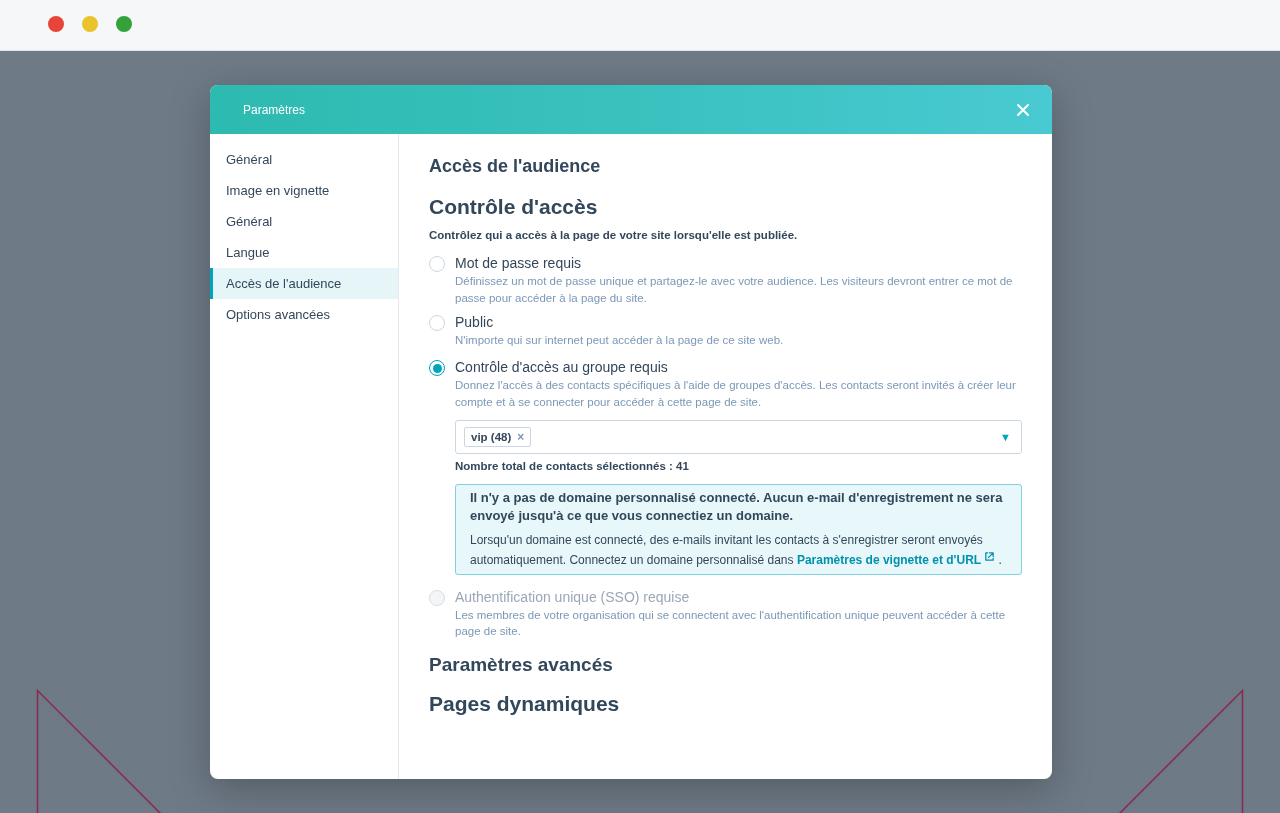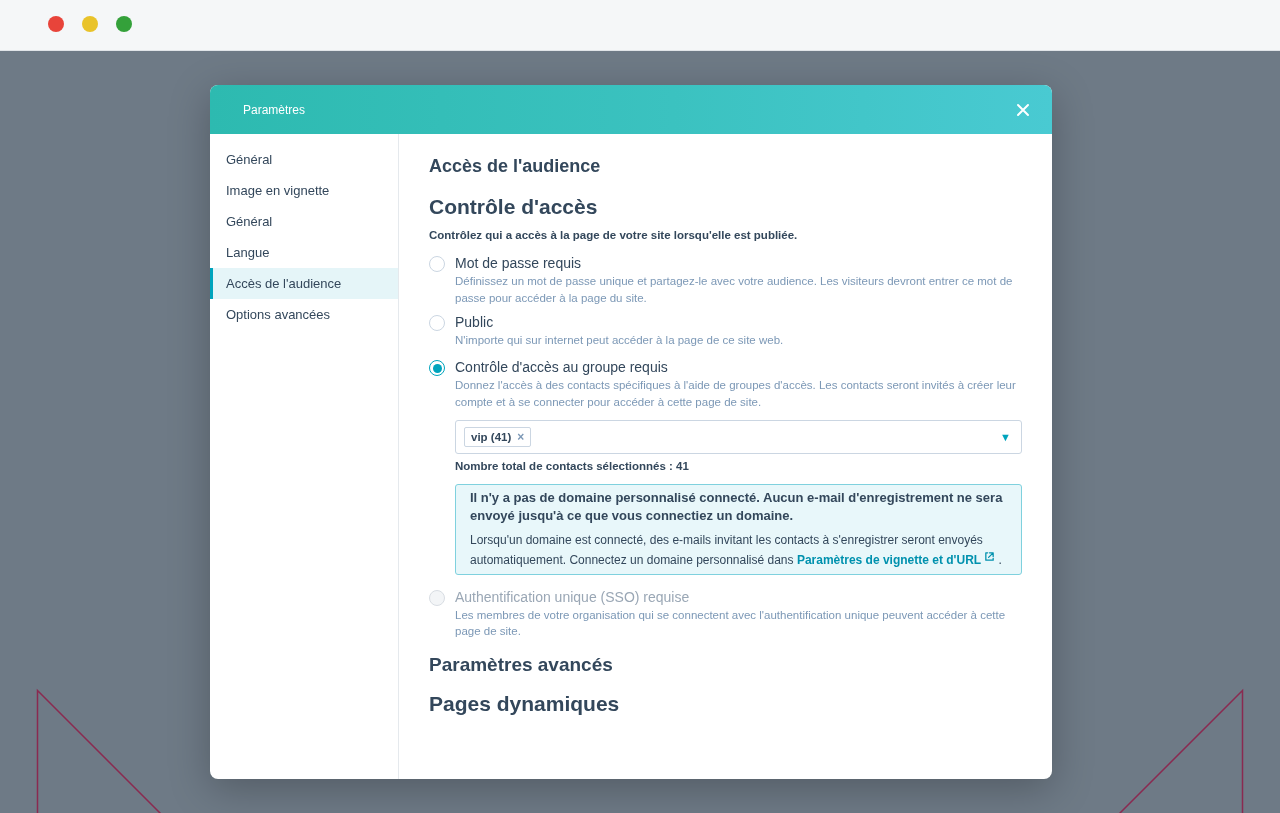--- a/index.html
+++ b/index.html
@@ -137,21 +137,21 @@
         <div class="opt" style="margin-top:10px">
           <div class="radio checked"></div>
           <div class="opt-body">
             <div class="opt-label">Contrôle d'accès au groupe requis</div>
             <div class="opt-desc">Donnez l'accès à des contacts spécifiques à l'aide de groupes d'accès. Les contacts seront invités à créer leur compte et à se connecter pour accéder à cette page de site.</div>
           </div>
         </div>
 
         <div class="tagselect">
           <span class="tag">
-            <span>vip (41)</span>
+            <span>vip (48)</span>
             <span class="tag-x">×</span>
           </span>
           <span class="caret">▼</span>
         </div>
 
         <div class="total-line">Nombre total de contacts sélectionnés : 41</div>
 
         <div class="alert">
           <div class="alert-title">Il n'y a pas de domaine personnalisé connecté. Aucun e-mail d'enregistrement ne sera envoyé jusqu'à ce que vous connectiez un domaine.</div>
           <div class="alert-desc">

